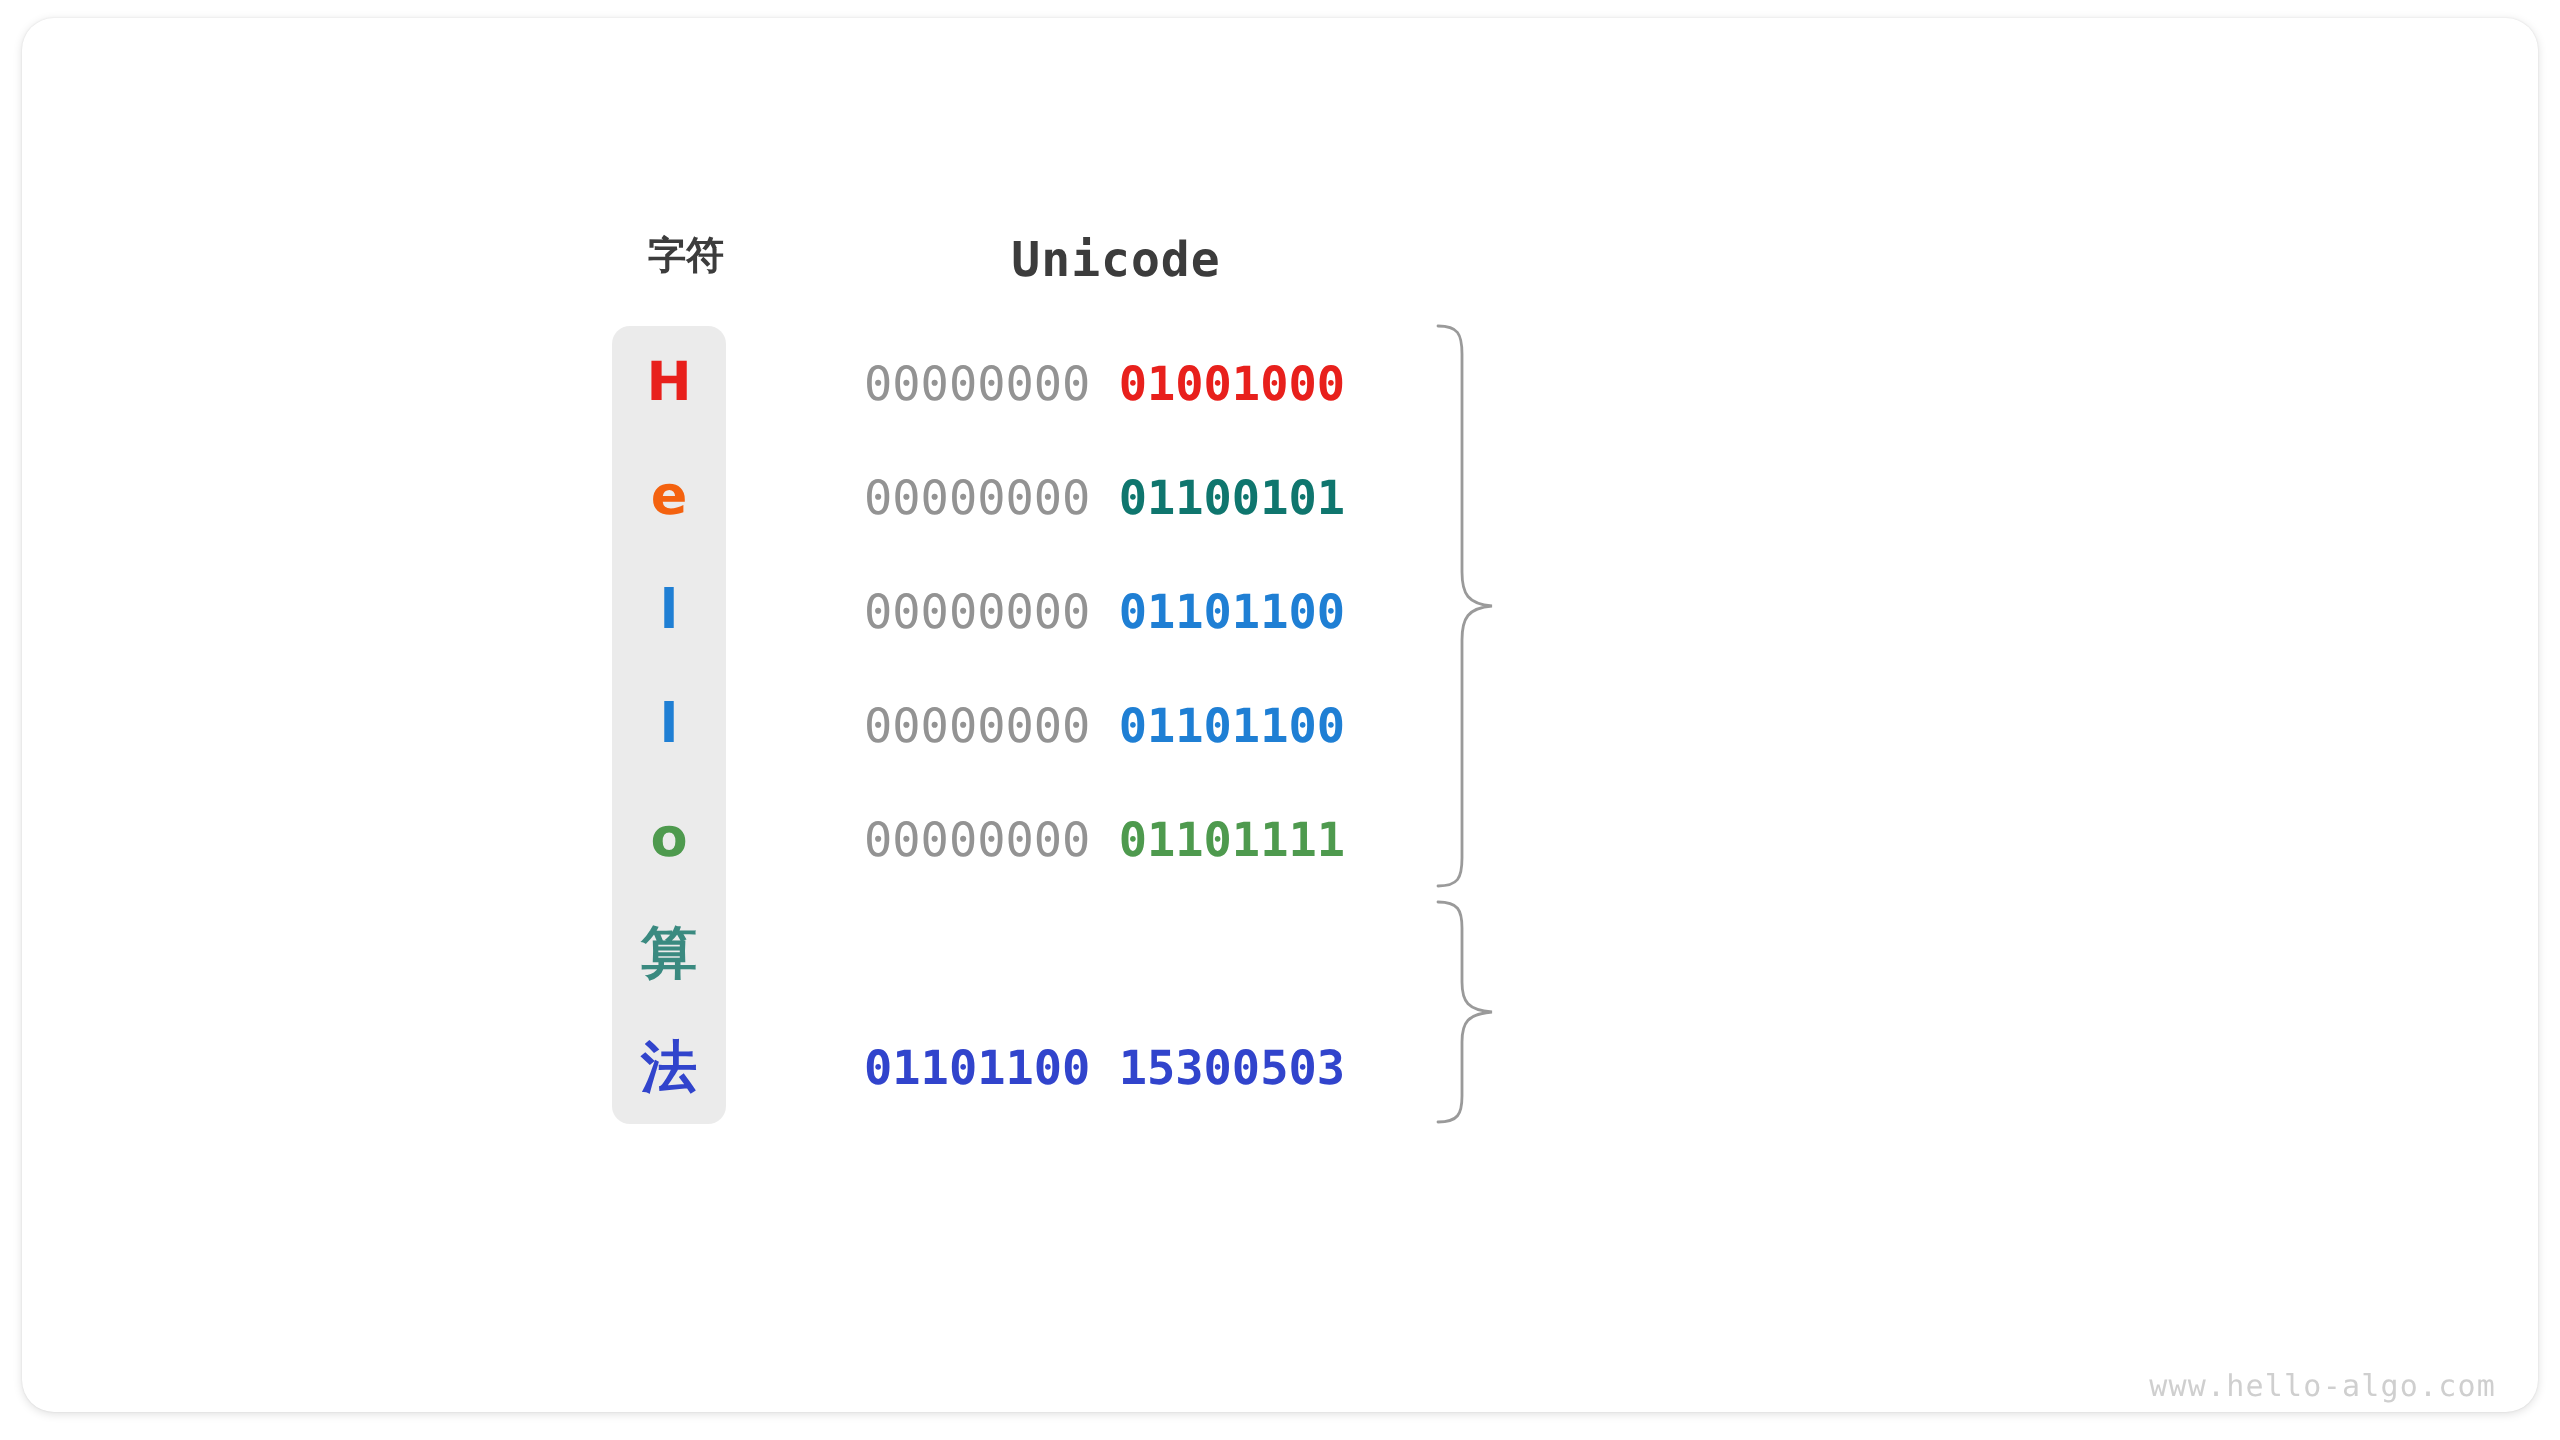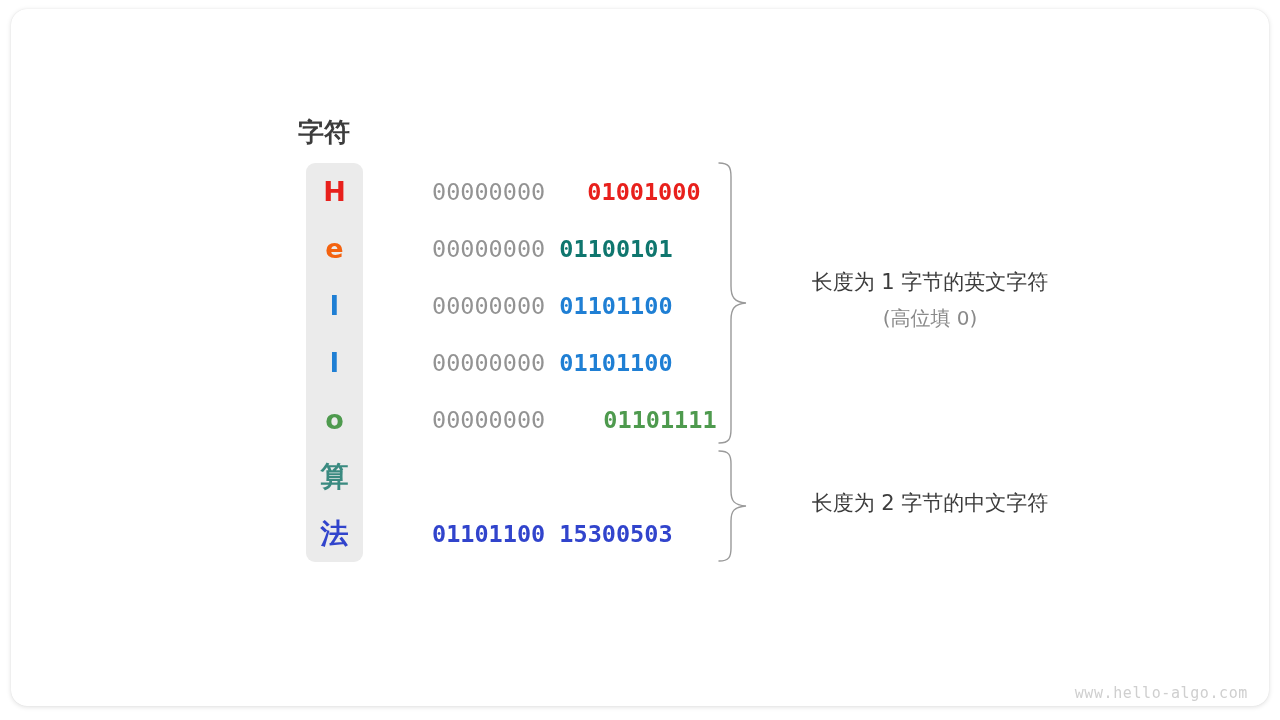--- a/index.html
+++ b/index.html
@@ -25,24 +25,24 @@
     box-shadow: 0 1px 5px rgba(0,0,0,0.13), 0 0 1px rgba(0,0,0,0.10);
   }
   
   .col-header {
     position: absolute;
     font-weight: bold;
     color: #3c3c3c;
     white-space: nowrap;
   }
   #hdr-char {
-    left: 294px; top: 115px;
+    left: 324px; top: 115px;
     width: 56px;
-    text-align: right;
-    font-size: 26px;
+    text-align: left;
+    font-size: 19px;
     font-family: "DejaVu Sans", sans-serif;
   }
   #hdr-unicode {
     left: 432px; top: 116px;
     width: 252px;
     text-align: center;
     font-size: 24px;
     font-family: "DejaVu Sans Mono", monospace;
     letter-spacing: 0.5px;
   }
@@ -126,64 +126,58 @@
   }
 </style>
 </head>
 <body>
 
 <div id="stage">
   <div id="card"></div>
 
   <div class="col-header" id="hdr-char">字符</div>
 
+  <div class="col-header" id="hdr-unicode">Unicode</div>
 
   <div id="char-panel"></div>
 
   <div id="rows-container">
       <div class="row" style="top: 163px;">
         <div class="char-cell latin" style="color: rgb(232, 32, 28);">H</div>
-        <div class="code-cell"><span class="byte-pad">00000000</span><span> </span><span class="byte-lo" style="color: rgb(232, 32, 28); margin-left: 28px;">01001000</span></div>
+        <div class="code-cell"><span class="byte-pad">00000000</span><span> </span><span class="byte-lo" style="color: rgb(232, 32, 28);">01001000</span></div>
       </div>
       <div class="row" style="top: 220px;">
         <div class="char-cell latin" style="color: rgb(244, 98, 15);">e</div>
         <div class="code-cell"><span class="byte-pad">00000000</span><span> </span><span class="byte-lo" style="color: #0f766e;">01100101</span></div>
       </div>
       <div class="row" style="top: 277px;">
         <div class="char-cell latin" style="color: rgb(31, 127, 212);">l</div>
         <div class="code-cell"><span class="byte-pad">00000000</span><span> </span><span class="byte-lo" style="color: rgb(31, 127, 212);">01101100</span></div>
       </div>
       <div class="row" style="top: 334px;">
         <div class="char-cell latin" style="color: rgb(31, 127, 212);">l</div>
         <div class="code-cell"><span class="byte-pad">00000000</span><span> </span><span class="byte-lo" style="color: rgb(31, 127, 212);">01101100</span></div>
       </div>
       <div class="row" style="top: 391px;">
         <div class="char-cell latin" style="color: rgb(78, 154, 78);">o</div>
-        <div class="code-cell"><span class="byte-pad">00000000</span><span> </span><span class="byte-lo" style="color: rgb(78, 154, 78); margin-left: 44px;">01101111</span></div>
+        <div class="code-cell"><span class="byte-pad">00000000</span><span> </span><span class="byte-lo" style="color: rgb(78, 154, 78);">01101111</span></div>
       </div>
       <div class="row" style="top: 448px;">
         <div class="char-cell cjk" style="color: rgb(58, 138, 128);">算</div>
       </div>
       <div class="row" style="top: 505px;">
         <div class="char-cell cjk" style="color: rgb(49, 68, 204);">法</div>
         <div class="code-cell"><span class="byte-hi" style="color: rgb(49, 68, 204);">01101100</span><span> </span><span class="byte-lo" style="color: rgb(49, 68, 204);">15300503</span></div>
       </div>
     </div>
 
   <svg class="brace" id="brace-1" style="left:716px; top:158px;" width="34" height="290" viewBox="0 0 34 290" fill="none" xmlns="http://www.w3.org/2000/svg">
     <path d="M3 5 C13 5 15 9 15 19 L15 128 C15 139 18 144 30 145 C18 146 15 151 15 162 L15 271 C15 281 13 285 3 285" stroke="#9a9a9a" stroke-width="1.4" fill="none" stroke-linecap="round"></path>
   </svg>
 
   <svg class="brace" id="brace-2" style="left:716px; top:447px;" width="34" height="118" viewBox="0 0 34 118" fill="none" xmlns="http://www.w3.org/2000/svg">
     <path d="M3 4 C13 4 15 8 15 17 L15 44 C15 54 18 58 30 59 C18 60 15 64 15 74 L15 101 C15 110 13 114 3 114" stroke="#9a9a9a" stroke-width="1.4" fill="none" stroke-linecap="round"></path>
   </svg>
 
-  <div class="annot" id="annot-1" style="left:770px; top:265px; width:320px;">
-    <div class="annot-main">长度为 1 字节的英文字符</div>
-    <div class="annot-sub">(高位填 0)</div>
-  </div>
 
-  <div class="annot" id="annot-2" style="left:770px; top:486px; width:320px;">
-    <div class="annot-main">长度为 2 字节的中文字符</div>
-  </div>
 
   <div id="watermark">www.hello-algo.com</div>
 </div>
 
 </body></html>

